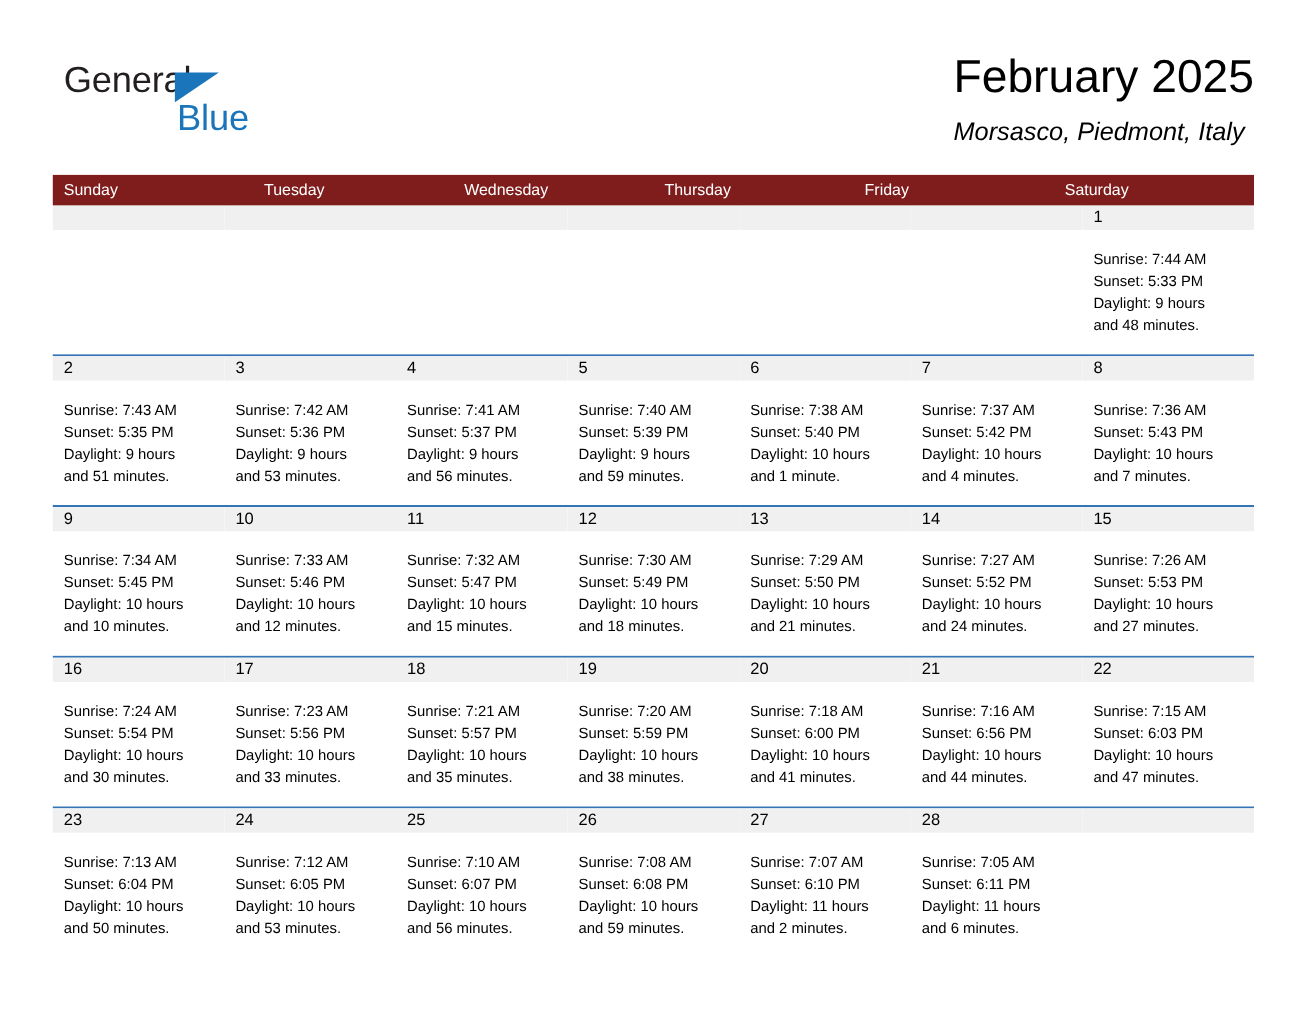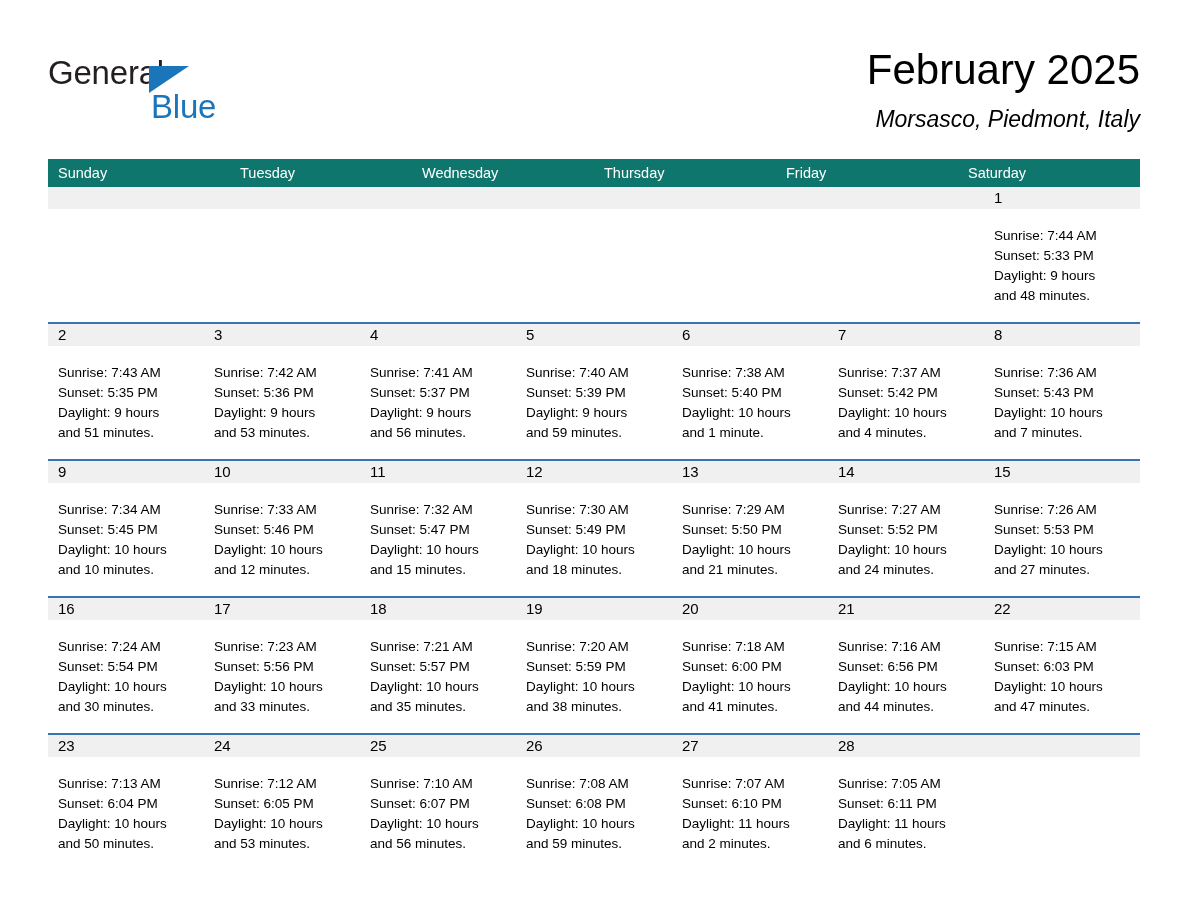--- a/index.html
+++ b/index.html
@@ -24,21 +24,21 @@
   
   .header {
     position: absolute;
     left: 48px;
     top: 44px;
     width: 1092px;
     height: 104px;
   }
   .logo {
     position: absolute;
-    left: 0;
+    left: 10px;
     top: 10px;
     width: 260px;
     height: 80px;
   }
   .logo-general {
     position: absolute;
     left: 0;
     top: 0;
     font-size: 33px;
     letter-spacing: -0.2px;
@@ -61,21 +61,21 @@
     font-size: 33px;
     letter-spacing: -0.2px;
     color: #1b75bb;
     font-family: "Liberation Sans", sans-serif;
     margin-left: 24px;
   }
   .title-block {
     position: absolute;
     right: 0;
     top: 0;
-    text-align: right;
+    text-align: left;
   }
   .cal-title {
     font-size: 42px;
     font-weight: normal;
     line-height: 52px;
     color: #000000;
     white-space: nowrap;
   }
   .cal-subtitle {
     font-size: 23px;
@@ -89,21 +89,21 @@
 
   
   .calendar {
     position: absolute;
     left: 48px;
     top: 159px;
     width: 1092px;
   }
   .weekdays {
     display: flex;
-    background: #0f766e;
+    background: #7f1d1d;
     height: 28px;
   }
   .weekday {
     flex: 1 1 0;
     min-width: 0;
     color: #ffffff;
     font-size: 14.5px;
     line-height: 28px;
     padding-left: 10px;
     box-sizing: border-box;

